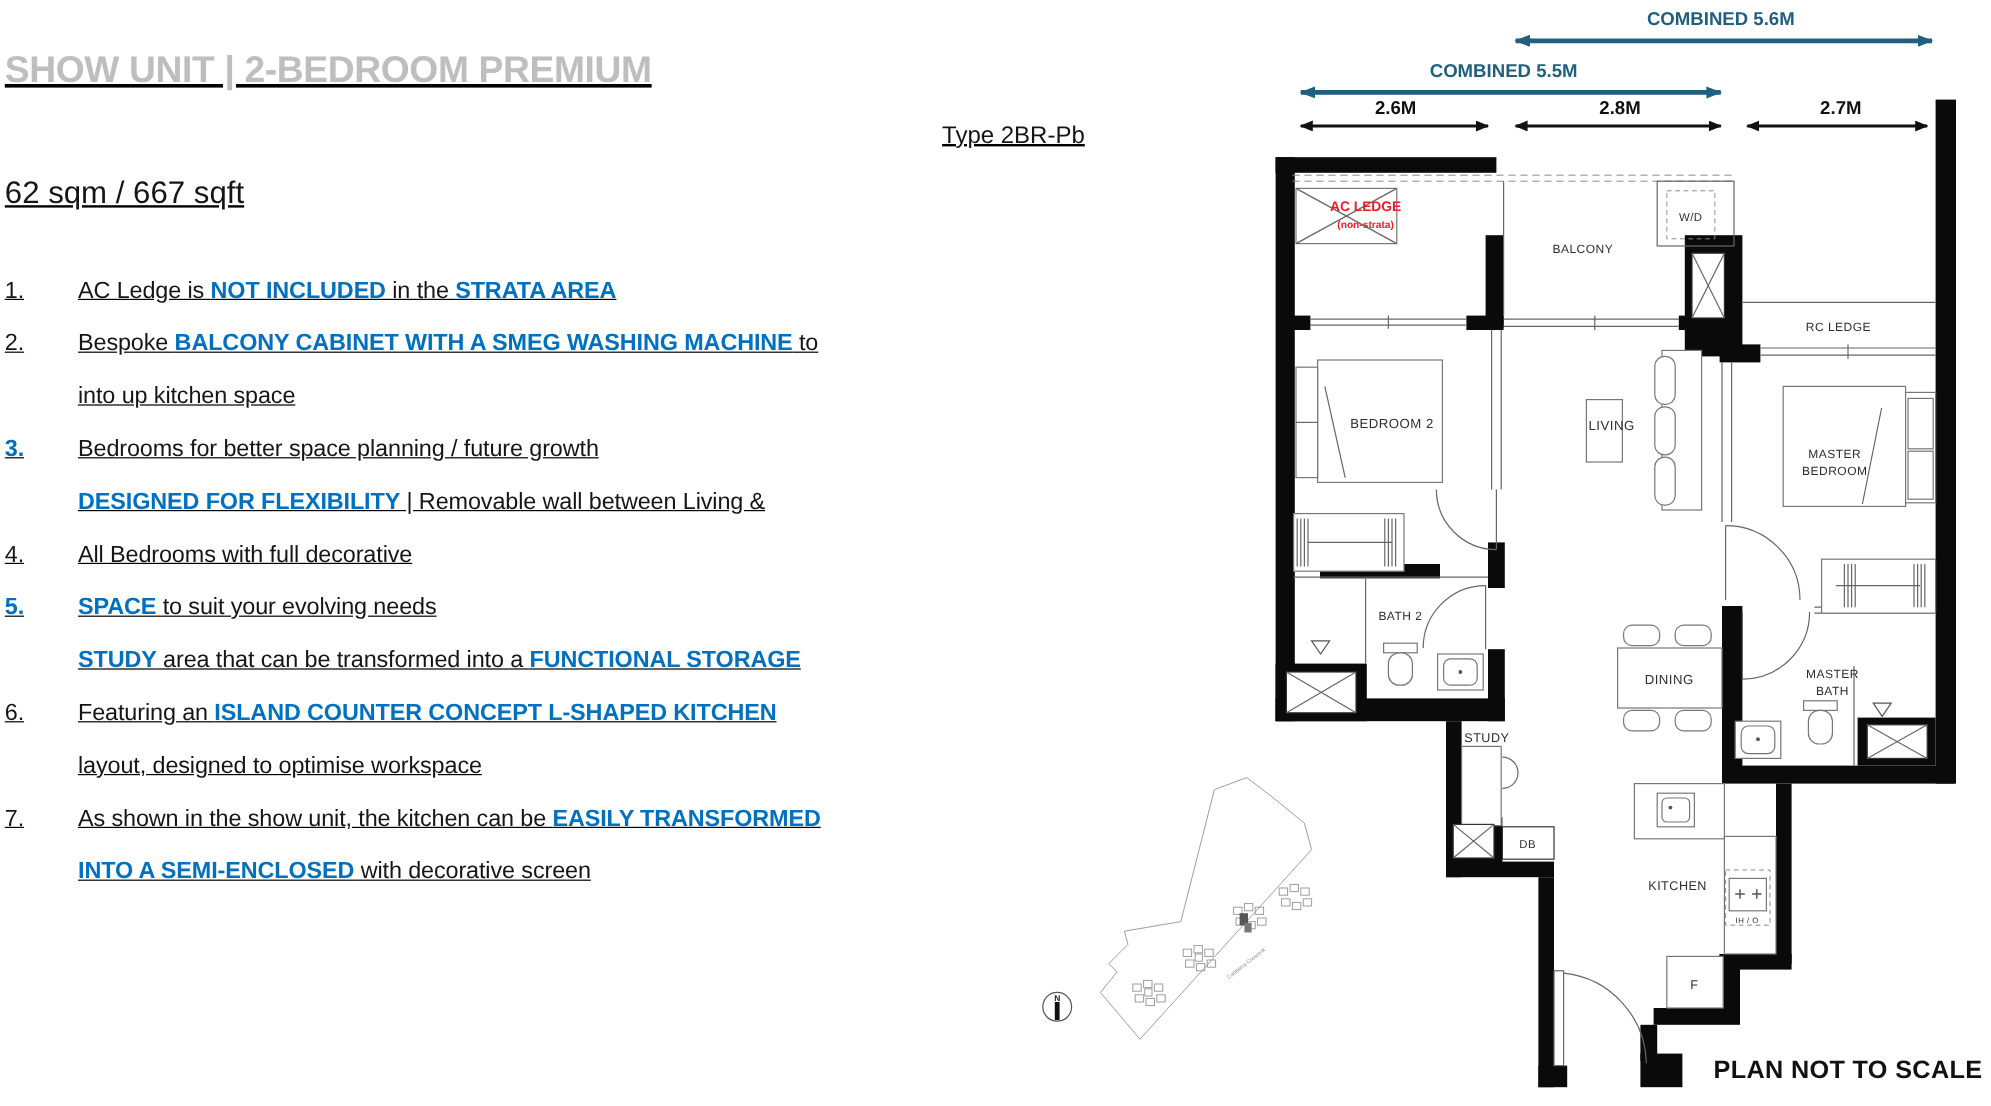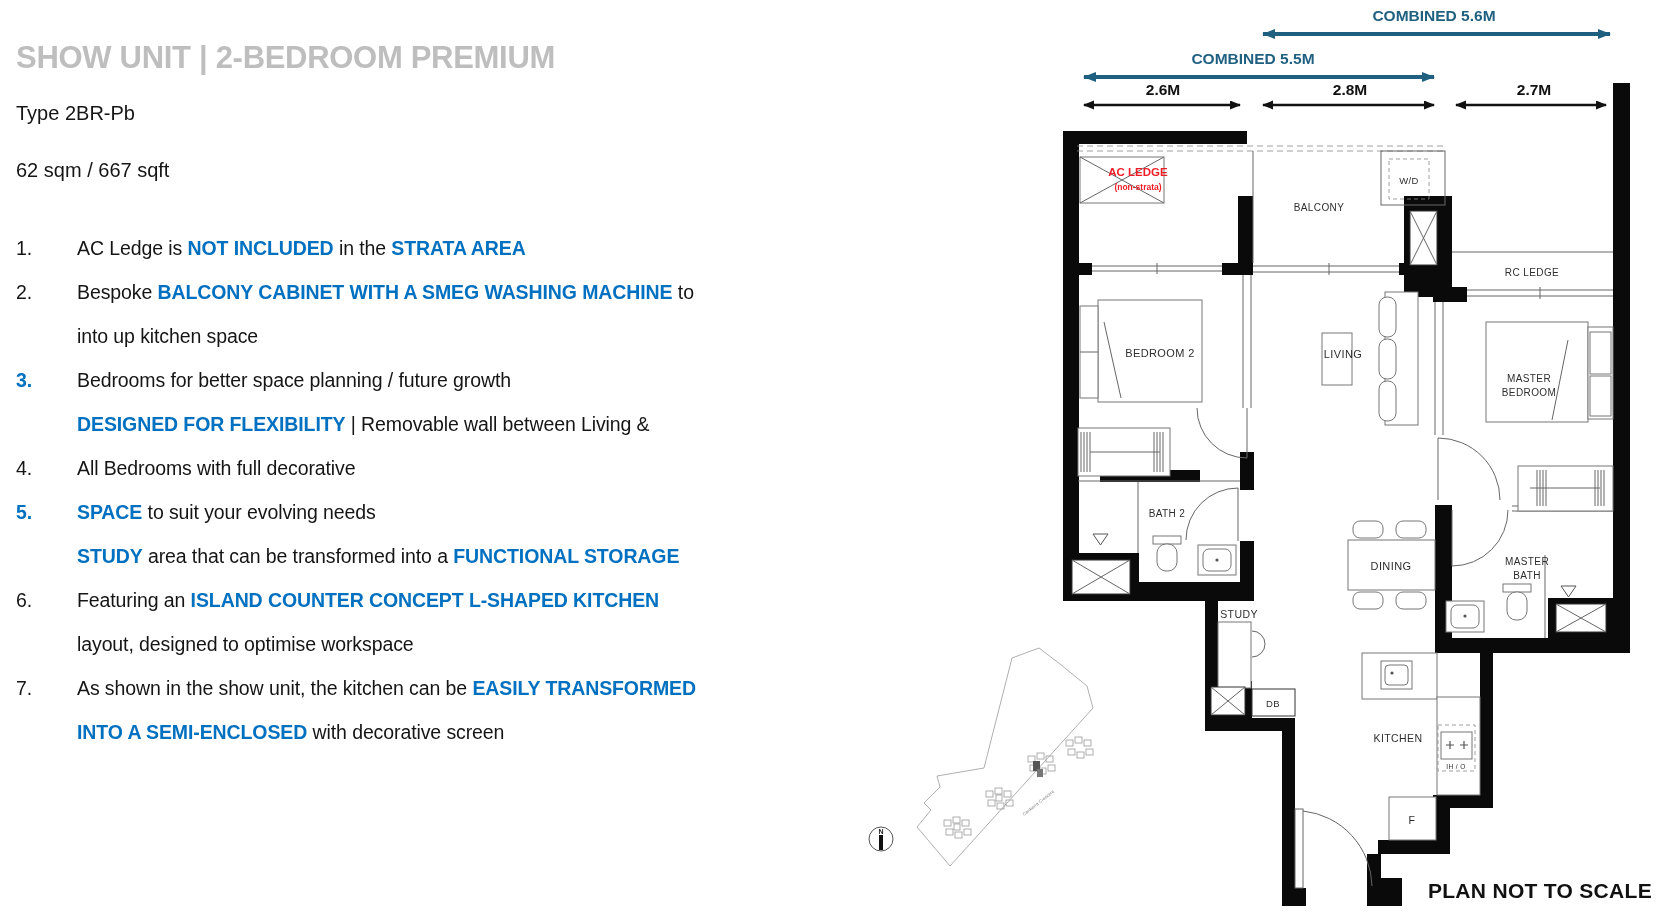--- a/index.html
+++ b/index.html
@@ -9,28 +9,28 @@
     --ac-ledge-red:#EE1C25;
     --text-dark:#151515;
   }
   html,body{margin:0;padding:0;}
   body{
     width:1659px;height:922px;position:relative;overflow:hidden;
     background:#ffffff;
     font-family:"Liberation Sans", sans-serif;
     -webkit-font-smoothing:antialiased;
   }
-  .panel{position:absolute;left:16px;top:0;width:900px;}
+  .panel{position:absolute;left:4px;top:0;width:900px;text-decoration:underline;}
   .title{
     margin:40px 0 0 0;
     font-size:31px;font-weight:700;color:var(--title-gray);
     letter-spacing:-0.3px;white-space:nowrap;
   }
-  .meta1{margin-top:26px;font-size:20px;color:var(--text-dark);}
-  .meta2{margin-top:34px;font-size:20px;color:var(--text-dark);}
+  .meta1{margin-top:26px;font-size:20px;color:var(--text-dark);text-align:right;}
+  .meta2{margin-top:20px;font-size:26px;color:var(--text-dark);}
   .notes{margin-top:44px;}
   .note-row{
     display:grid;grid-template-columns:61px 1fr;
     font-size:19.5px;color:var(--text-dark);letter-spacing:-0.1px;
   }
   .note-line{height:44px;line-height:44px;white-space:nowrap;}
   .num{height:44px;line-height:44px;}
   .hl{color:var(--accent-blue);font-weight:700;}
   svg{position:absolute;left:0;top:0;}
   svg text{font-family:"Liberation Sans", sans-serif;}

